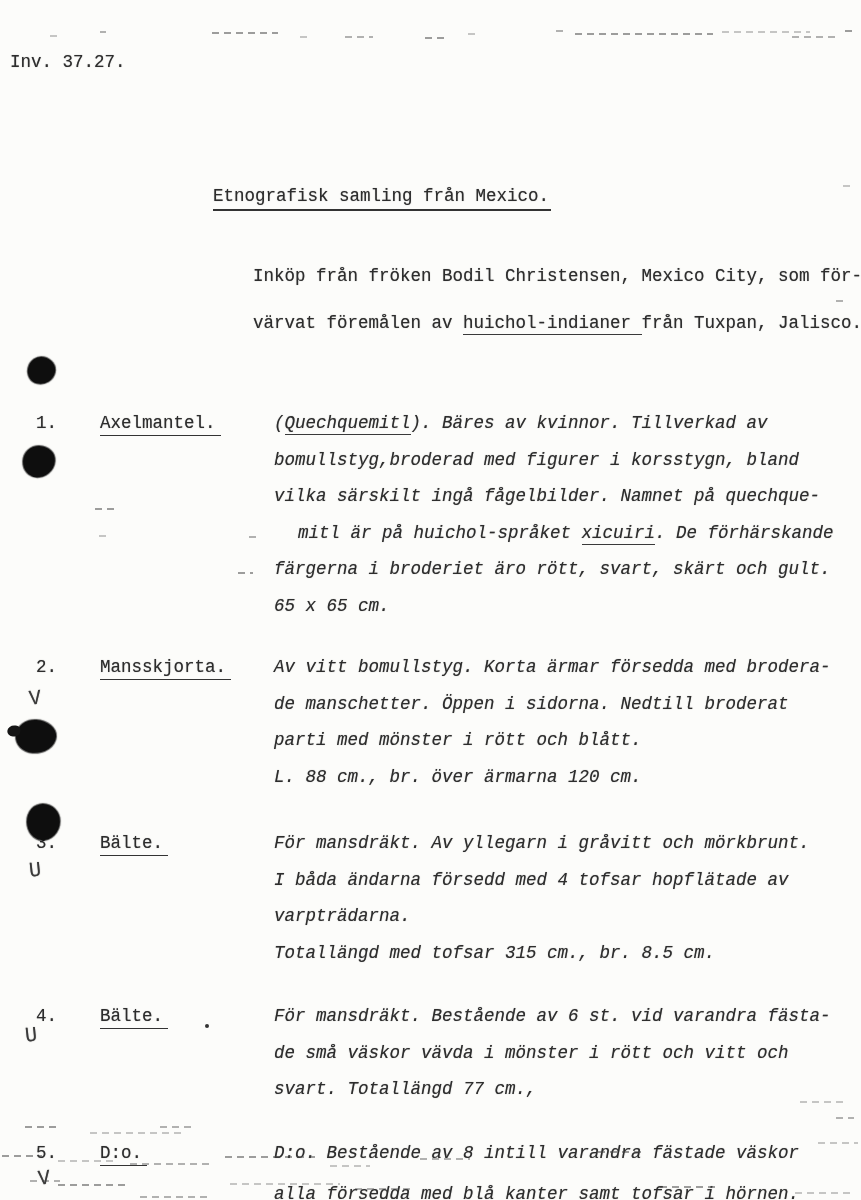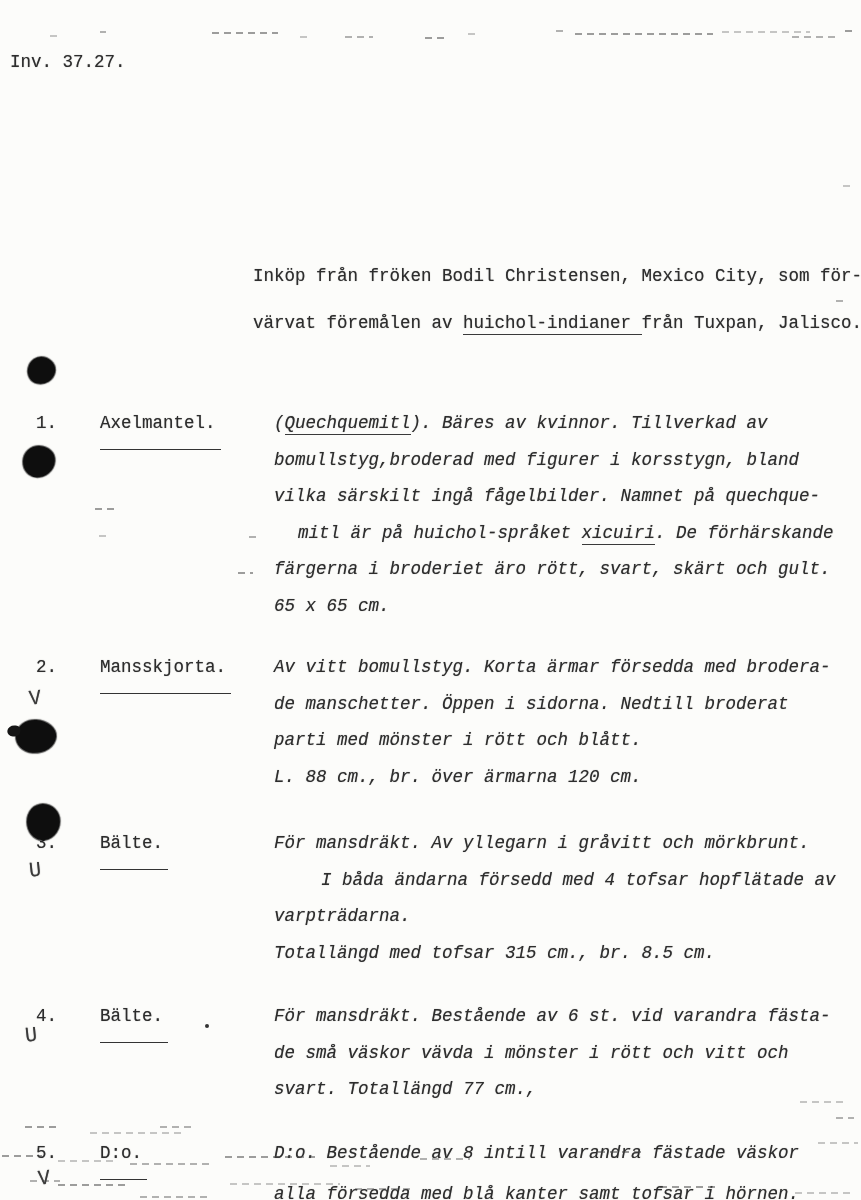--- a/index.html
+++ b/index.html
@@ -15,21 +15,21 @@
     text-shadow:0 0 0.9px rgba(45,45,45,.55);
   }
   .abs{position:absolute;white-space:nowrap;}
   .inv{left:10px;top:52px;}
   .title{left:213px;top:186px;border-bottom:2px solid #333;padding-bottom:3px;padding-right:2px;}
   .intro{left:216px;top:266px;margin-left:37px;}
   .intro-line{height:47px;white-space:nowrap;}
   .u{border-bottom:1.6px solid #3a3a3a;padding-bottom:1px;}
   .item-row{position:absolute;left:0;top:0;width:861px;}
   .num{position:absolute;left:36px;top:0;}
-  .label{position:absolute;left:100px;top:0;border-bottom:1.8px solid #333;padding-bottom:16px;padding-right:5px;}
+  .label{position:absolute;left:100px;top:0;border-bottom:1.8px solid #333;padding-bottom:2px;padding-right:5px;}
   .desc{position:absolute;left:274px;top:0;}
   .line{white-space:nowrap;font-style:italic;}
   .check{
     position:absolute;
     font-size:20px;
     color:#3a3a3a;
     transform:rotate(-6deg) scaleY(1.05);
     text-shadow:0 0 1px rgba(50,50,50,.6);
   }
   .blot{
@@ -48,20 +48,21 @@
   .blot-d{left:27px;top:804px;width:33px;height:36px;transform:rotate(-10deg);z-index:3;}
   .dash{position:absolute;height:2px;background:repeating-linear-gradient(90deg,rgba(70,70,70,.75) 0 7px,transparent 7px 12px);}
   .dot{position:absolute;width:4px;height:4px;border-radius:50%;background:#333;}
   .dot-item4{left:205px;top:1024px;}
 </style>
 </head>
 <body>
 
 <div class="page">
   <div class="abs inv">Inv. 37.27.</div>
+  <div class="abs title">Etnografisk samling från Mexico.</div>
   <div class="abs intro">
       <div class="intro-line"><span>Inköp från fröken Bodil Christensen, Mexico City, som för-</span></div>
       <div class="intro-line"><span>värvat föremålen av </span><span class="u">huichol-indianer </span><span>från Tuxpan, Jalisco.</span></div>
     </div>
   <div>
       <div class="item-row" style="top: 413px;">
         <div class="abs num">1.</div>
         <div class="label">Axelmantel.</div>
         <div class="desc">
           <div class="line" style="height: 36.6px;"><span>(</span><span class="u">Quechquemitl</span><span>). Bäres av kvinnor. Tillverkad av</span></div>
@@ -82,21 +83,21 @@
           <div class="line" style="height: 36.6px;"><span>parti med mönster i rött och blått.</span></div>
           <div class="line" style="height: 36.6px;"><span>L. 88 cm., br. över ärmarna 120 cm.</span></div>
         </div>
       </div>
       <div class="item-row" style="top: 833px;">
         <div class="abs num">3.</div>
         <div class="check" style="left: 29px; top: 26px;">U</div>
         <div class="label">Bälte.</div>
         <div class="desc">
           <div class="line" style="height: 36.6px;"><span>För mansdräkt. Av yllegarn i gråvitt och mörkbrunt.</span></div>
-          <div class="line" style="height: 36.6px; margin-left: 47px;"><span>I båda ändarna försedd med 4 tofsar hopflätade av</span></div>
+          <div class="line" style="height: 36.6px;"><span>I båda ändarna försedd med 4 tofsar hopflätade av</span></div>
           <div class="line" style="height: 36.6px;"><span>varpträdarna.</span></div>
           <div class="line" style="height: 36.6px;"><span>Totallängd med tofsar 315 cm., br. 8.5 cm.</span></div>
         </div>
       </div>
       <div class="item-row" style="top: 1006px;">
         <div class="abs num">4.</div>
         <div class="check" style="left: 25px; top: 18px;">U</div>
         <div class="label">Bälte.</div>
         <div class="desc">
           <div class="line" style="height: 36.6px;"><span>För mansdräkt. Bestående av 6 st. vid varandra fästa-</span></div>

